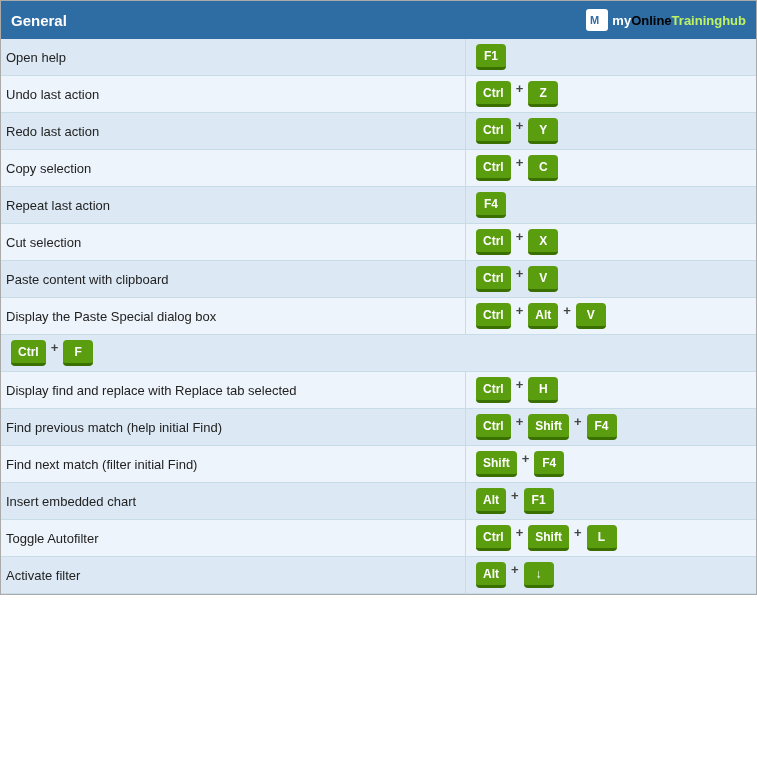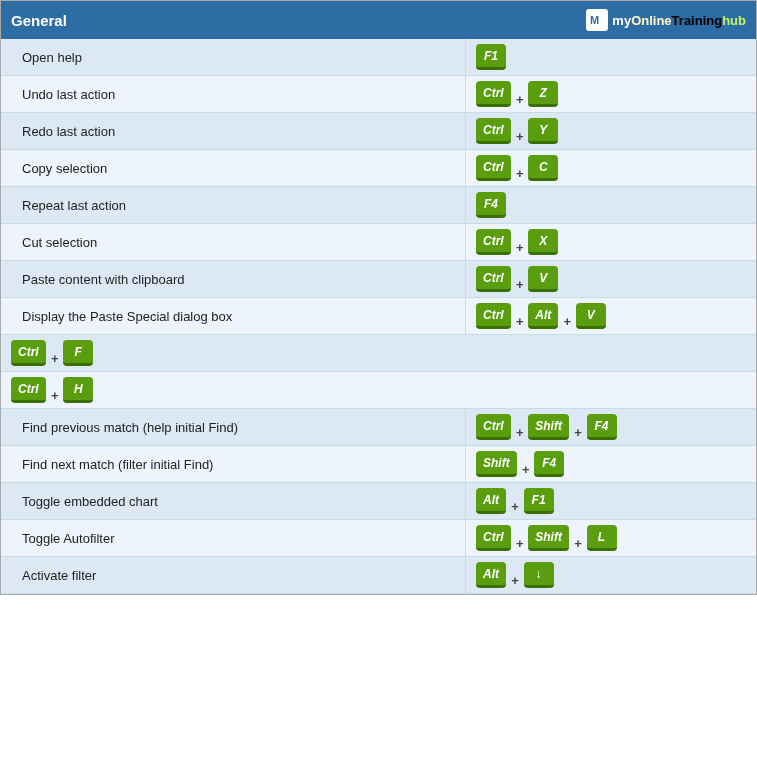--- a/index.html
+++ b/index.html
@@ -28,55 +28,54 @@
     }
     .logo-area {
       display: flex;
       align-items: center;
     }
     .logo-text {
       font-size: 13px;
       font-weight: bold;
     }
     .logo-my { color: #fff; }
-    .logo-online { color: #fef9c3; }
-    .logo-training { color: #000000; }
+    .logo-online { color: #000000; }
+    .logo-training { color: #bef264; }
     .logo-hub { color: #bef264; }
     .logo-icon {
       width: 22px;
       height: 22px;
       margin-right: 4px;
     }
     .data-row {
       display: flex;
       border-bottom: 1px solid #c8dce8;
     }
     .data-row:nth-child(odd) {
       background: #dce9f5;
     }
     .data-row:nth-child(even) {
       background: #eef4fb;
     }
     .cell-label {
       flex: 0 0 465px;
-      padding: 7px 21px;
+      padding: 7px 5px;
       color: #222;
       display: flex;
       align-items: center;
       border-right: 1px solid #c8dce8;
       text-align: right;
     }
     .cell-keys {
       flex: 1;
       padding: 5px 10px;
       display: flex;
-      align-items: flex-end;
+      align-items: flex-start;
       gap: 4px;
       flex-wrap: wrap;
-      font-style: italic;
     }
     .key {
       display: inline-flex;
       align-items: center;
       justify-content: center;
       background: #5a9e0f;
       color: #fff;
       font-weight: bold;
       font-size: 12px;
       padding: 3px 7px;
@@ -175,20 +174,21 @@
         </div>
       </div>
       <div class="data-row">
         <div class="cell-keys">
           <span class="key">Ctrl</span>
           <span class="plus-sign">+</span>
           <span class="key">F</span>
         </div>
       </div>
       <div class="data-row">
+        <div class="cell-label">Display find and replace with Replace tab selected</div>
         <div class="cell-keys">
           <span class="key">Ctrl</span>
           <span class="plus-sign">+</span>
           <span class="key">H</span>
         </div>
       </div>
       <div class="data-row">
         <div class="cell-label">Find previous match (help initial Find)</div>
         <div class="cell-keys">
           <span class="key">Ctrl</span>
@@ -200,21 +200,21 @@
       </div>
       <div class="data-row">
         <div class="cell-label">Find next match (filter initial Find)</div>
         <div class="cell-keys">
           <span class="key">Shift</span>
           <span class="plus-sign">+</span>
           <span class="key">F4</span>
         </div>
       </div>
       <div class="data-row">
-        <div class="cell-label">Toggle embedded chart</div>
+        <div class="cell-label">Insert embedded chart</div>
         <div class="cell-keys">
           <span class="key">Alt</span>
           <span class="plus-sign">+</span>
           <span class="key">F1</span>
         </div>
       </div>
       <div class="data-row">
         <div class="cell-label">Toggle Autofilter</div>
         <div class="cell-keys">
           <span class="key">Ctrl</span>

